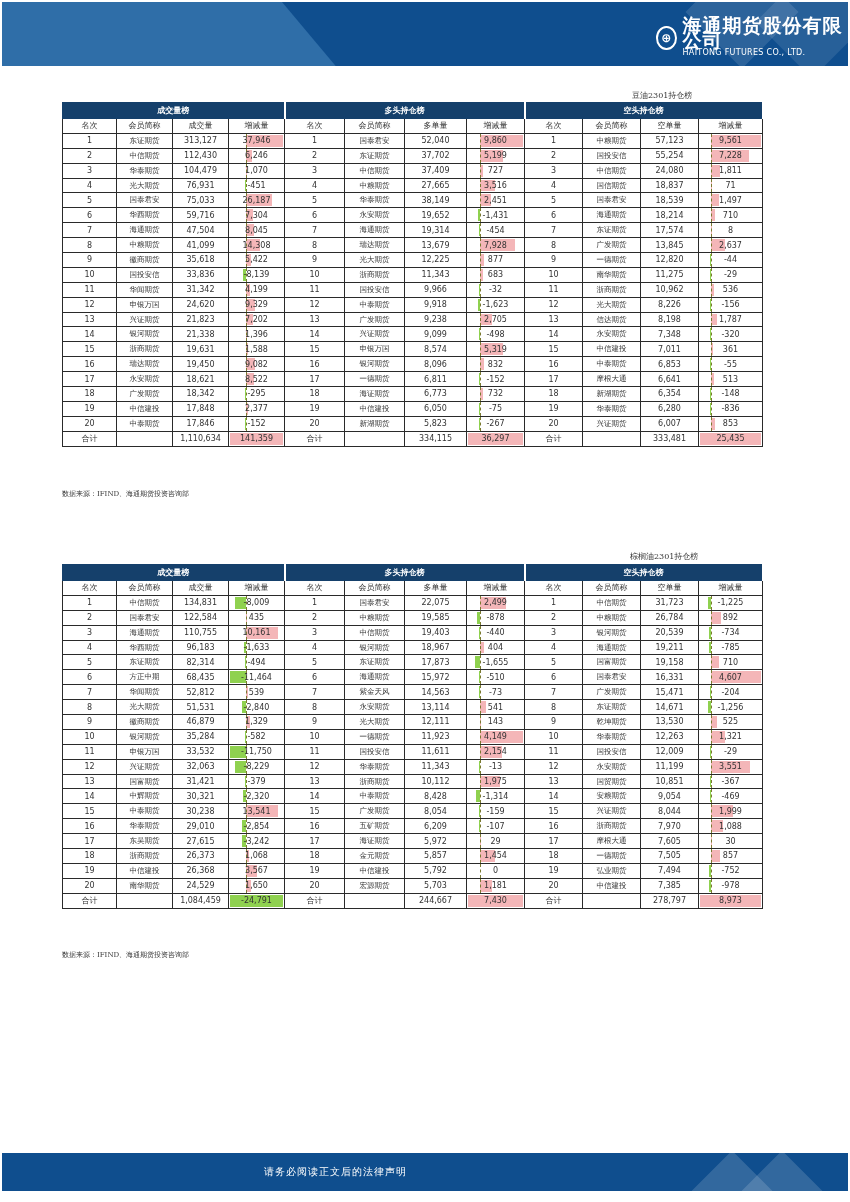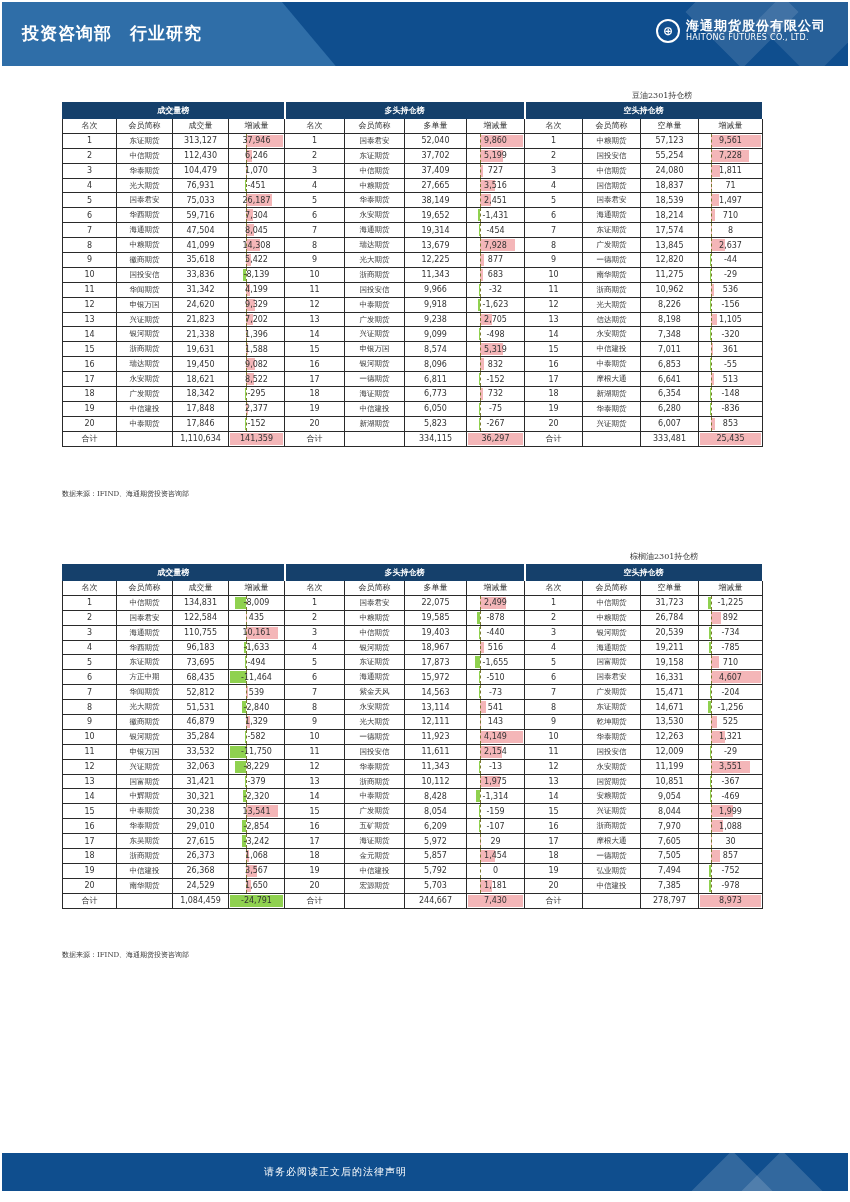--- a/index.html
+++ b/index.html
@@ -7,21 +7,21 @@
   body { position: relative; font-family: "DejaVu Sans", sans-serif; color: #222; }
 
   .header { position: absolute; left: 2px; top: 2px; width: 846px; height: 64px; background: #0f4e8e; overflow: hidden; }
   .header .shape1 { position: absolute; left: -40px; top: 0; width: 380px; height: 64px; background: #2f6ea8; transform: skewX(40deg); transform-origin: top left; left: -100px; }
   .header .shape2 { position: absolute; left: 700px; top: -30px; width: 80px; height: 80px; background: rgba(255,255,255,0.12); transform: rotate(45deg); }
   .header .shape3 { position: absolute; left: 770px; top: -20px; width: 80px; height: 80px; background: rgba(255,255,255,0.10); transform: rotate(45deg); }
   .header-title { position: absolute; left: 20px; top: 20px; color: #fff; font-size: 17px; font-weight: bold; letter-spacing: 1px; font-family: "DejaVu Sans", sans-serif; }
   .logo { position: absolute; left: 654px; top: 16px; display: flex; align-items: center; }
   .logo-icon { width: 24px; height: 24px; border: 2px solid #fff; border-radius: 50%; display: flex; align-items: center; justify-content: center; color: #fff; font-size: 12px; font-weight: bold; }
   .logo-text { margin-left: 6px; color: #fff; }
-  .logo-cn { font-size: 13px; font-weight: bold; letter-spacing: 1px; line-height: 15px; font-family: "DejaVu Serif", serif; }
+  .logo-cn { font-size: 19px; font-weight: bold; letter-spacing: 1px; line-height: 15px; font-family: "DejaVu Serif", serif; }
   .logo-en { font-size: 8px; line-height: 10px; letter-spacing: 0.3px; }
 
   .section-caption { position: absolute; font-size: 8px; color: #333; font-family: "DejaVu Serif", serif; }
 
   table.rank { position: absolute; border-collapse: collapse; table-layout: fixed; font-size: 8px; font-family: "DejaVu Sans", sans-serif; }
   table.rank td, table.rank th { border: 1px solid #2a2a2a; height: 14.9px; text-align: center; padding: 0; white-space: nowrap; font-weight: normal; color: #333; }
   table.rank .grp th { background: #15406b; color: #fff; font-weight: bold; height: 16px; border: 1px solid #15406b; border-right: 2px solid #ffffff; font-family: "DejaVu Serif", serif; }
   table.rank .colh th { font-family: "DejaVu Serif", serif; }
   table.rank td.name { font-family: "DejaVu Serif", serif; font-size: 7.5px; }
   td.chg { position: relative; }
@@ -39,21 +39,20 @@
   .footer .shape3 { position: absolute; left: 750px; top: 10px; width: 60px; height: 60px; background: rgba(255,255,255,0.15); transform: rotate(45deg); }
   .footer-text { position: absolute; left: 262px; top: 12px; color: #fff; font-size: 10px; font-family: "DejaVu Serif", serif; letter-spacing: 1px; }
 </style>
 </head>
 <body>
 
 <div class="header">
   <div class="shape1"></div>
   <div class="shape2"></div>
   <div class="shape3"></div>
-  <div class="header-title">投资咨询部　行业研究</div>
   <div class="logo">
     <div class="logo-icon">⊕</div>
     <div class="logo-text">
       <div class="logo-cn">海通期货股份有限公司</div>
       <div class="logo-en">HAITONG FUTURES CO., LTD.</div>
     </div>
   </div>
 </div>
 
 <div class="section-caption" style="left:632px; top:90px;">豆油2301持仓榜</div>
@@ -265,21 +264,21 @@
         <td class="name">兴证期货</td>
         <td>21,823</td>
         <td class="chg"><span class="bar pos" style="left:17px;width:7px"></span><span class="axis" style="left:17px"></span><span class="val">7,202</span></td>
         <td>13</td>
         <td class="name">广发期货</td>
         <td>9,238</td>
         <td class="chg"><span class="bar pos" style="left:13px;width:12px"></span><span class="axis" style="left:13px"></span><span class="val">2,705</span></td>
         <td>13</td>
         <td class="name">信达期货</td>
         <td>8,198</td>
-        <td class="chg"><span class="bar pos" style="left:12px;width:6px"></span><span class="axis" style="left:12px"></span><span class="val">1,105</span></td>
+        <td class="chg"><span class="bar pos" style="left:12px;width:6px"></span><span class="axis" style="left:12px"></span><span class="val">1,787</span></td>
       </tr>
       <tr>
         <td>14</td>
         <td class="name">银河期货</td>
         <td>21,338</td>
         <td class="chg"><span class="bar pos" style="left:17px;width:1px"></span><span class="axis" style="left:17px"></span><span class="val">1,396</span></td>
         <td>14</td>
         <td class="name">兴证期货</td>
         <td>9,099</td>
         <td class="chg"><span class="bar neg" style="left:12px;width:1px"></span><span class="axis" style="left:13px"></span><span class="val">-498</span></td>
@@ -469,30 +468,30 @@
         <td class="chg"><span class="bar neg" style="left:10px;width:2px"></span><span class="axis" style="left:12px"></span><span class="val">-734</span></td>
       </tr>
       <tr>
         <td>4</td>
         <td class="name">华西期货</td>
         <td>96,183</td>
         <td class="chg"><span class="bar neg" style="left:15px;width:2px"></span><span class="axis" style="left:17px"></span><span class="val">-1,633</span></td>
         <td>4</td>
         <td class="name">银河期货</td>
         <td>18,967</td>
-        <td class="chg"><span class="bar pos" style="left:13px;width:4px"></span><span class="axis" style="left:13px"></span><span class="val">516</span></td>
+        <td class="chg"><span class="bar pos" style="left:13px;width:4px"></span><span class="axis" style="left:13px"></span><span class="val">404</span></td>
         <td>4</td>
         <td class="name">海通期货</td>
         <td>19,211</td>
         <td class="chg"><span class="bar neg" style="left:10px;width:2px"></span><span class="axis" style="left:12px"></span><span class="val">-785</span></td>
       </tr>
       <tr>
         <td>5</td>
         <td class="name">东证期货</td>
-        <td>73,695</td>
+        <td>82,314</td>
         <td class="chg"><span class="bar neg" style="left:16px;width:1px"></span><span class="axis" style="left:17px"></span><span class="val">-494</span></td>
         <td>5</td>
         <td class="name">东证期货</td>
         <td>17,873</td>
         <td class="chg"><span class="bar neg" style="left:8px;width:5px"></span><span class="axis" style="left:13px"></span><span class="val">-1,655</span></td>
         <td>5</td>
         <td class="name">国富期货</td>
         <td>19,158</td>
         <td class="chg"><span class="bar pos" style="left:12px;width:8px"></span><span class="axis" style="left:12px"></span><span class="val">710</span></td>
       </tr>

